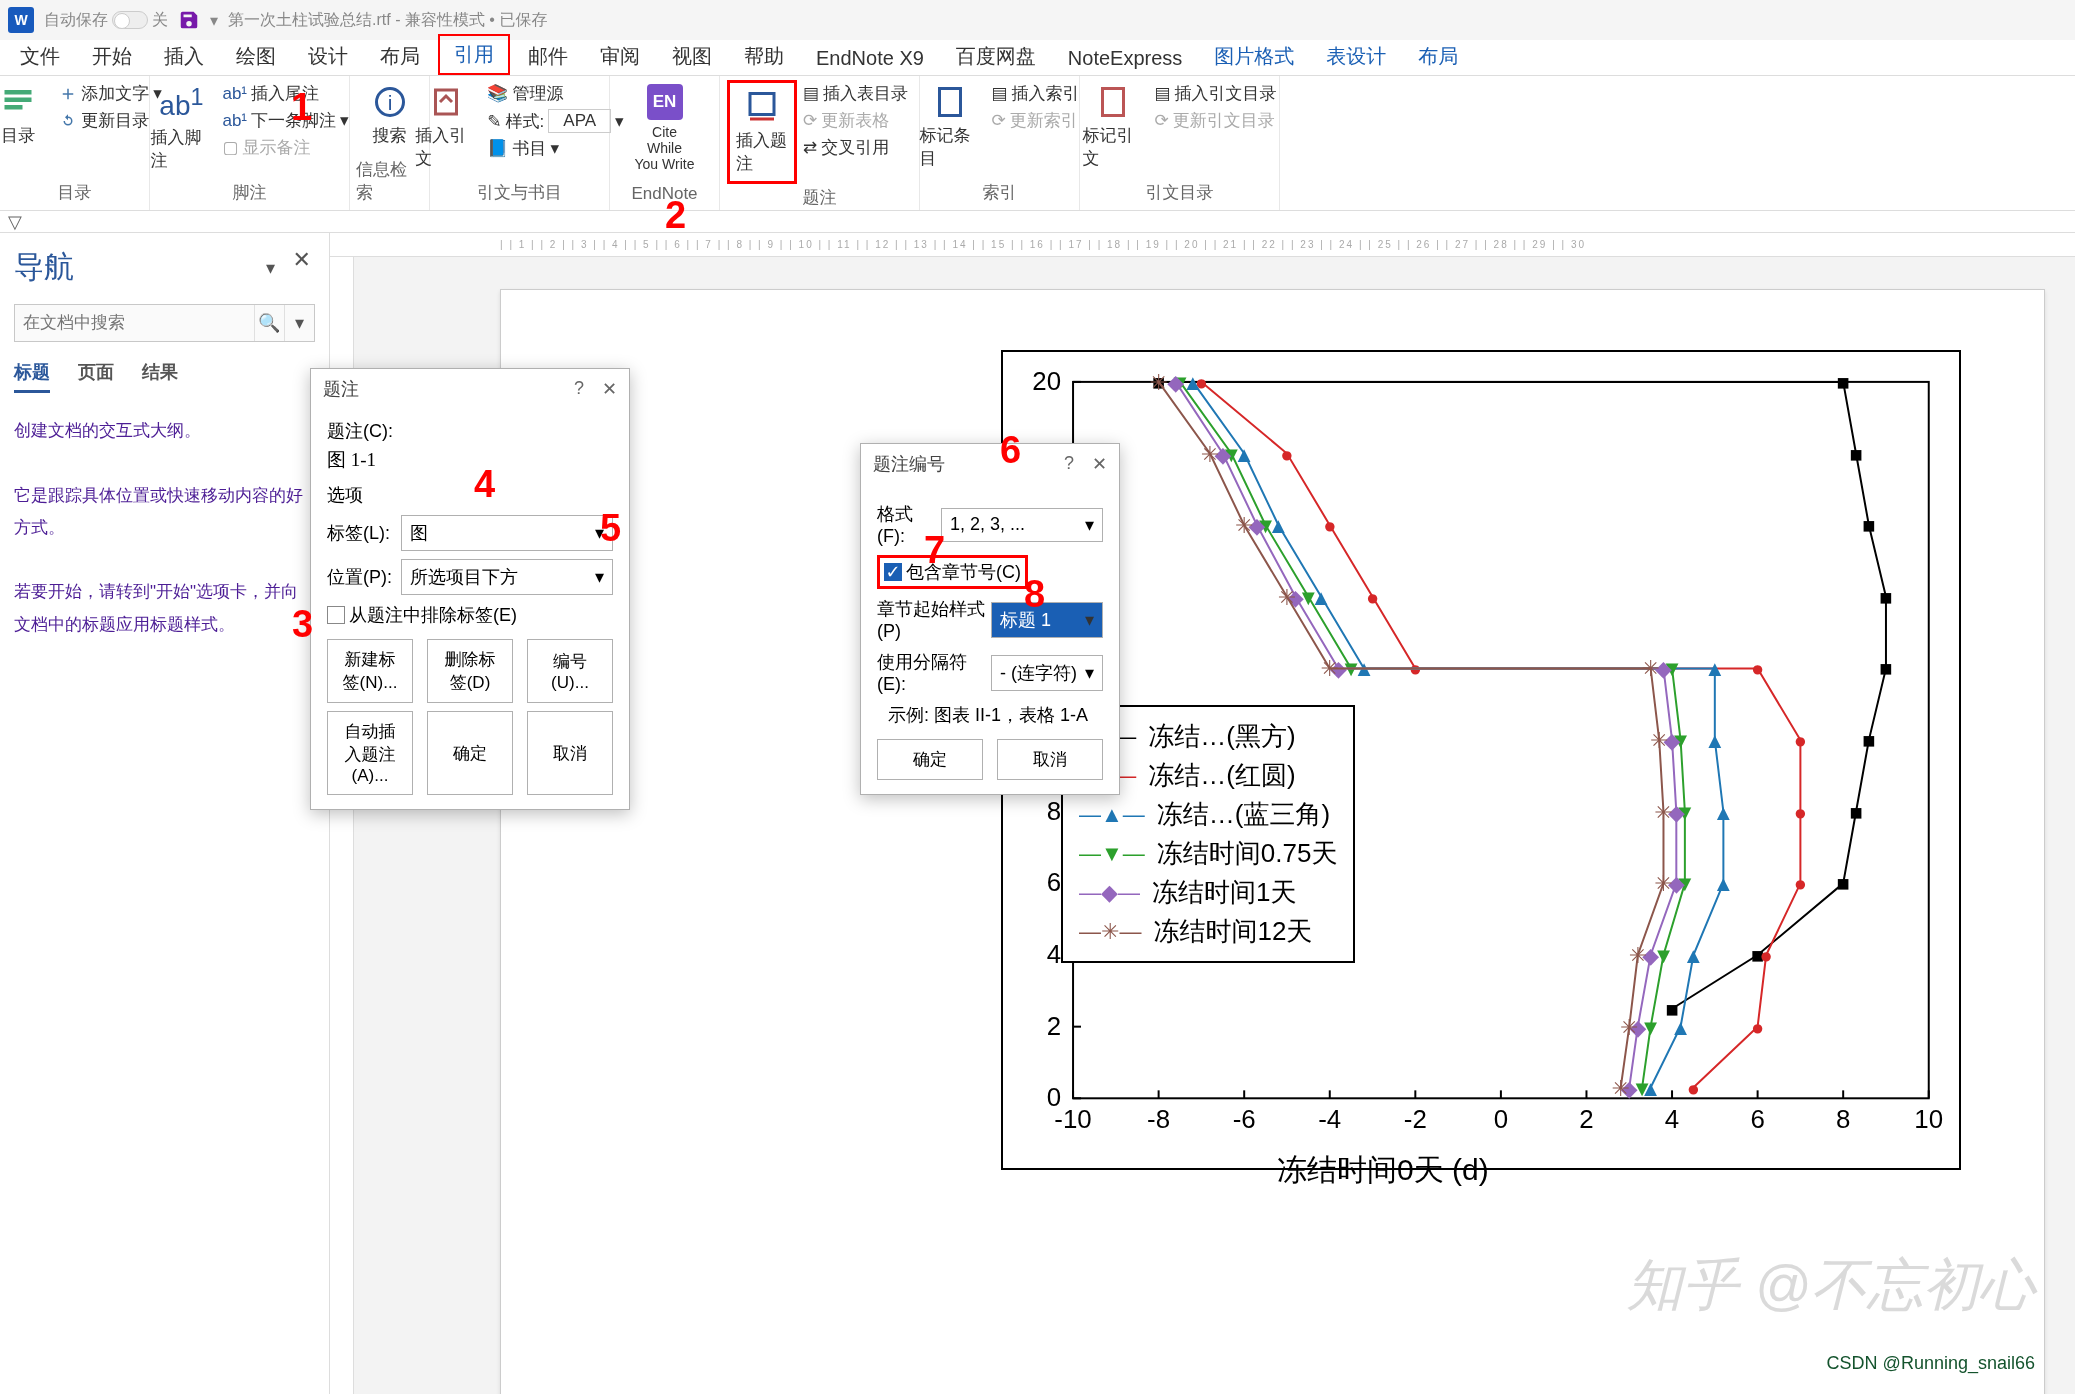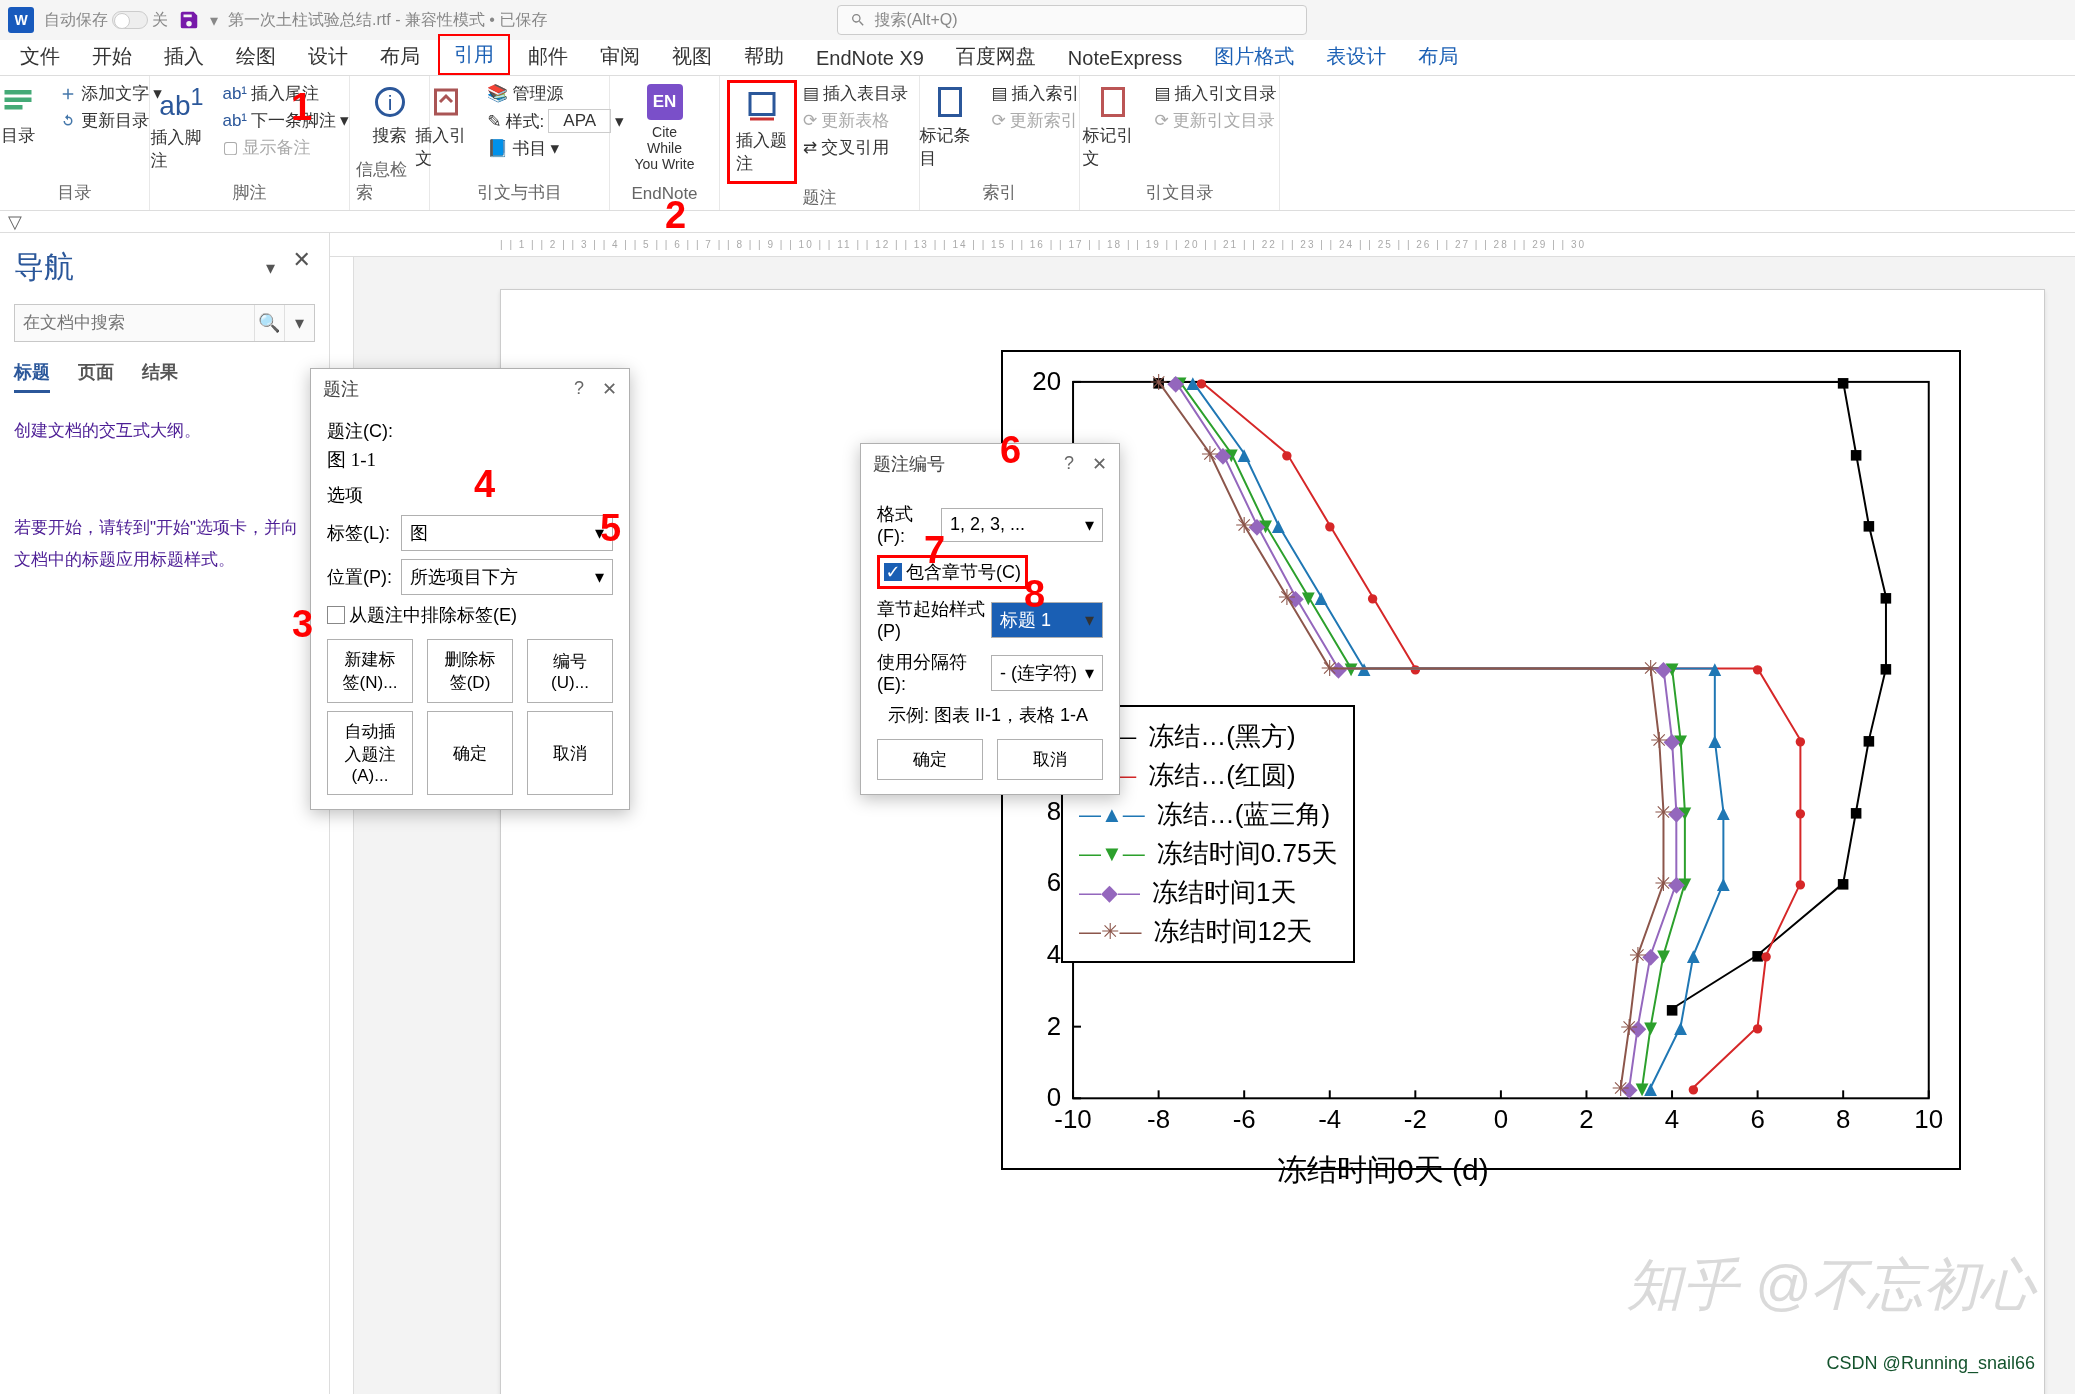--- a/index.html
+++ b/index.html
@@ -72,26 +72,20 @@
   <div class="autosave">
     <span>自动保存</span>
     <span class="switch"></span>
     <span>关</span>
   </div>
   <svg class="save-icon" viewBox="0 0 24 24">
       <path fill="currentColor" d="M17 3H5a2 2 0 00-2 2v14a2 2 0 002 2h14a2 2 0 002-2V7l-4-4zM12 19a3 3 0 110-6 3 3 0 010 6zm3-10H6V6h9v3z"></path>
     </svg>
   <span style="color:#888">▾</span>
   <span class="doc-title">第一次土柱试验总结.rtf - 兼容性模式 • 已保存</span>
-  <div class="search-box">
-    <svg width="16" height="16" viewBox="0 0 24 24">
-        <path fill="currentColor" d="M15.5 14h-.8l-.3-.3a6.5 6.5 0 10-.7.7l.3.3v.8l5 5 1.5-1.5-5-5zm-6 0a4.5 4.5 0 110-9 4.5 4.5 0 010 9z"></path>
-      </svg>
-    <span>搜索(Alt+Q)</span>
-  </div>
 </div>
 
 <div class="tabs" id="tabs">
     <span class="tab">文件</span>
     <span class="tab">开始</span>
     <span class="tab">插入</span>
     <span class="tab">绘图</span>
     <span class="tab">设计</span>
     <span class="tab">布局</span>
     <span class="tab active">引用</span>
@@ -288,21 +282,21 @@
       <div class="sicon">🔍</div>
       <div class="sicon">▾</div>
     </div>
     <div class="nav-tabs" id="navtabs">
         <span class="act">标题</span>
         <span>页面</span>
         <span>结果</span>
       </div>
     <div class="nav-body">
       <p>创建文档的交互式大纲。</p><br>
-      <br>
+      <p>它是跟踪具体位置或快速移动内容的好方式。</p><br>
       <p>若要开始，请转到"开始"选项卡，并向文档中的标题应用标题样式。</p>
     </div>
   </div>
 
   <div class="doc-area">
     <div class="ruler" id="ruler"> |  | 1 |  | 2 |  | 3 |  | 4 |  | 5 |  | 6 |  | 7 |  | 8 |  | 9 |  | 10 |  | 11 |  | 12 |  | 13 |  | 14 |  | 15 |  | 16 |  | 17 |  | 18 |  | 19 |  | 20 |  | 21 |  | 22 |  | 23 |  | 24 |  | 25 |  | 26 |  | 27 |  | 28 |  | 29 |  | 30</div>
     <div class="vruler"></div>
     <div class="page">
 
       <div class="ylabel">土柱高度  (cm)</div>

